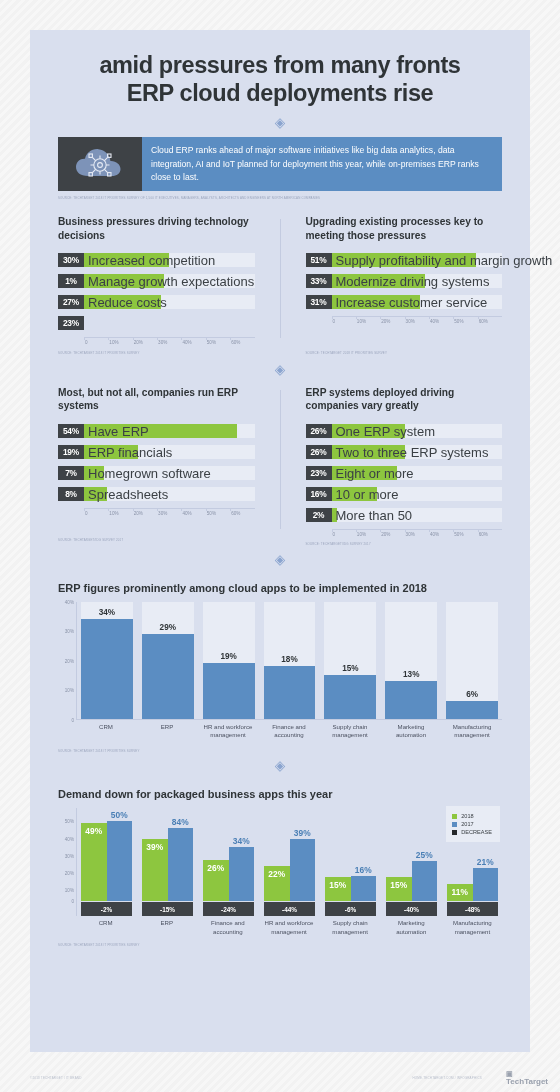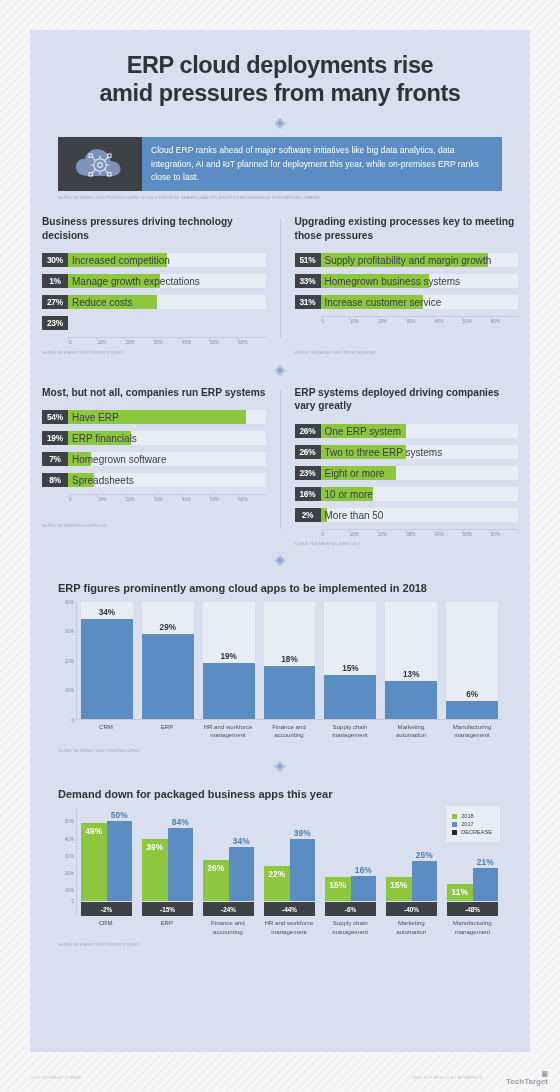--- a/index.html
+++ b/index.html
@@ -37,41 +37,41 @@
   .intro-text{
     flex:1; background:#5b8dc2; color:#ffffff;
     font-size:8.6px; line-height:1.55; padding:7px 9px 0 9px;
   }
   .src{
     font-size:2.9px; color:#9aa4bc; letter-spacing:.18px;
     margin:5px 28px 0 28px; line-height:1.5;
     transform-origin:left top;
   }
   
-  .grid{ display:flex; gap:14px; padding:0 12px; margin-top:14px; }
+  .grid{ display:flex; gap:25px; padding:0 28px; margin-top:14px; }
   .panel{ flex:1 1 0; min-width:0; }
   .panel-sep{
     width:1px; background:#c3cbe0; margin:4px 0 18px 0; flex:0 0 1px;
   }
   .panel h3{
     font-size:10.2px; color:#2f3437; font-weight:bold;
     line-height:1.35; margin-bottom:11px;
   }
   
   .hrow{ display:flex; align-items:stretch; height:14px; margin-bottom:7px; }
   .hval{
     background:#3e4246; color:#ffffff; font-size:8.4px; font-weight:bold;
     min-width:26px; padding:0 4px; display:flex; align-items:center;
     justify-content:center; letter-spacing:-.2px;
   }
   .htrack{ flex:1; background:#e8ecf5; position:relative; }
   .hfill{ position:absolute; left:0; top:0; bottom:0; background:#8dc63f; }
   .hlabel{
     position:absolute; left:4px; top:0; bottom:0; display:flex;
-    align-items:center; font-size:10px; color:#3b4045; white-space:nowrap;
+    align-items:center; font-size:13px; color:#3b4045; white-space:nowrap;
   }
   .haxis{
     display:flex; margin-left:26px; border-top:1px solid #c3cbe0;
     padding-top:2px;
   }
   .haxis span{
     flex:1; font-size:4.6px; color:#8a93a8; text-align:left;
     position:relative; padding-left:1px;
   }
   .haxis span::before{
@@ -136,33 +136,33 @@
   .sw{ width:5px; height:5px; margin-right:4px; display:inline-block; }
   .gxaxis{ display:flex; gap:10px; margin-left:18px; padding:3px 4px 0 4px; }
   .gxaxis div{ flex:1 1 0; text-align:center; font-size:6.1px; color:#4b5160; line-height:1.35;}
   
   .foot{
     position:absolute; left:0; right:0; bottom:0; height:40px;
   }
   .foot .left{ position:absolute; left:30px; bottom:12px; font-size:3px; color:#b9bfcc; letter-spacing:.2px;}
   .foot .right{ position:absolute; right:78px; bottom:12px; font-size:3px; color:#b9bfcc; letter-spacing:.2px;}
   .logo{
-    position:absolute; right:12px; bottom:6px; text-align:right;
+    position:absolute; right:12px; bottom:6px; 
     color:#9aa1ae; font-weight:bold; font-size:8px; line-height:1;
   }
   .logo .mark{ font-size:7px; display:block; margin-bottom:1px; }
 </style>
 </head>
 <body>
 
 <div class="sheet">
 
   <div class="title">
+    <div>amid pressures from many fronts</div>
     <div>ERP cloud deployments rise</div>
-    <div>amid pressures from many fronts</div>
   </div>
 
   <div class="ornament">
     <span class="glyph">◈</span>
   </div>
 
   <div class="intro">
     <div class="intro-icon">
       <svg width="56" height="36" viewBox="0 0 56 36" aria-hidden="true">
         <path d="M16 30 C8 30 4 26 4 21 C4 16 8 12.5 13 12.8 C14.5 6.5 20 2.5 26.5 3.2 C33 3.9 38 9 38.4 15 C44 14.7 48.5 18.5 48.5 23 C48.5 27.4 44.6 30 40 30 Z" fill="#7d93b8"></path>
@@ -234,21 +234,21 @@
         <div class="hval">51%</div>
         <div class="htrack">
           <div class="hfill" style="width:85%"></div>
           <div class="hlabel">Supply profitability and margin growth</div>
         </div>
       </div>
       <div class="hrow">
         <div class="hval">33%</div>
         <div class="htrack">
           <div class="hfill" style="width:55%"></div>
-          <div class="hlabel">Homegrown business systems</div>
+          <div class="hlabel">Modernize driving systems</div>
         </div>
       </div>
       <div class="hrow">
         <div class="hval">31%</div>
         <div class="htrack">
           <div class="hfill" style="width:51.7%"></div>
           <div class="hlabel">Increase customer service</div>
         </div>
       </div>
 

